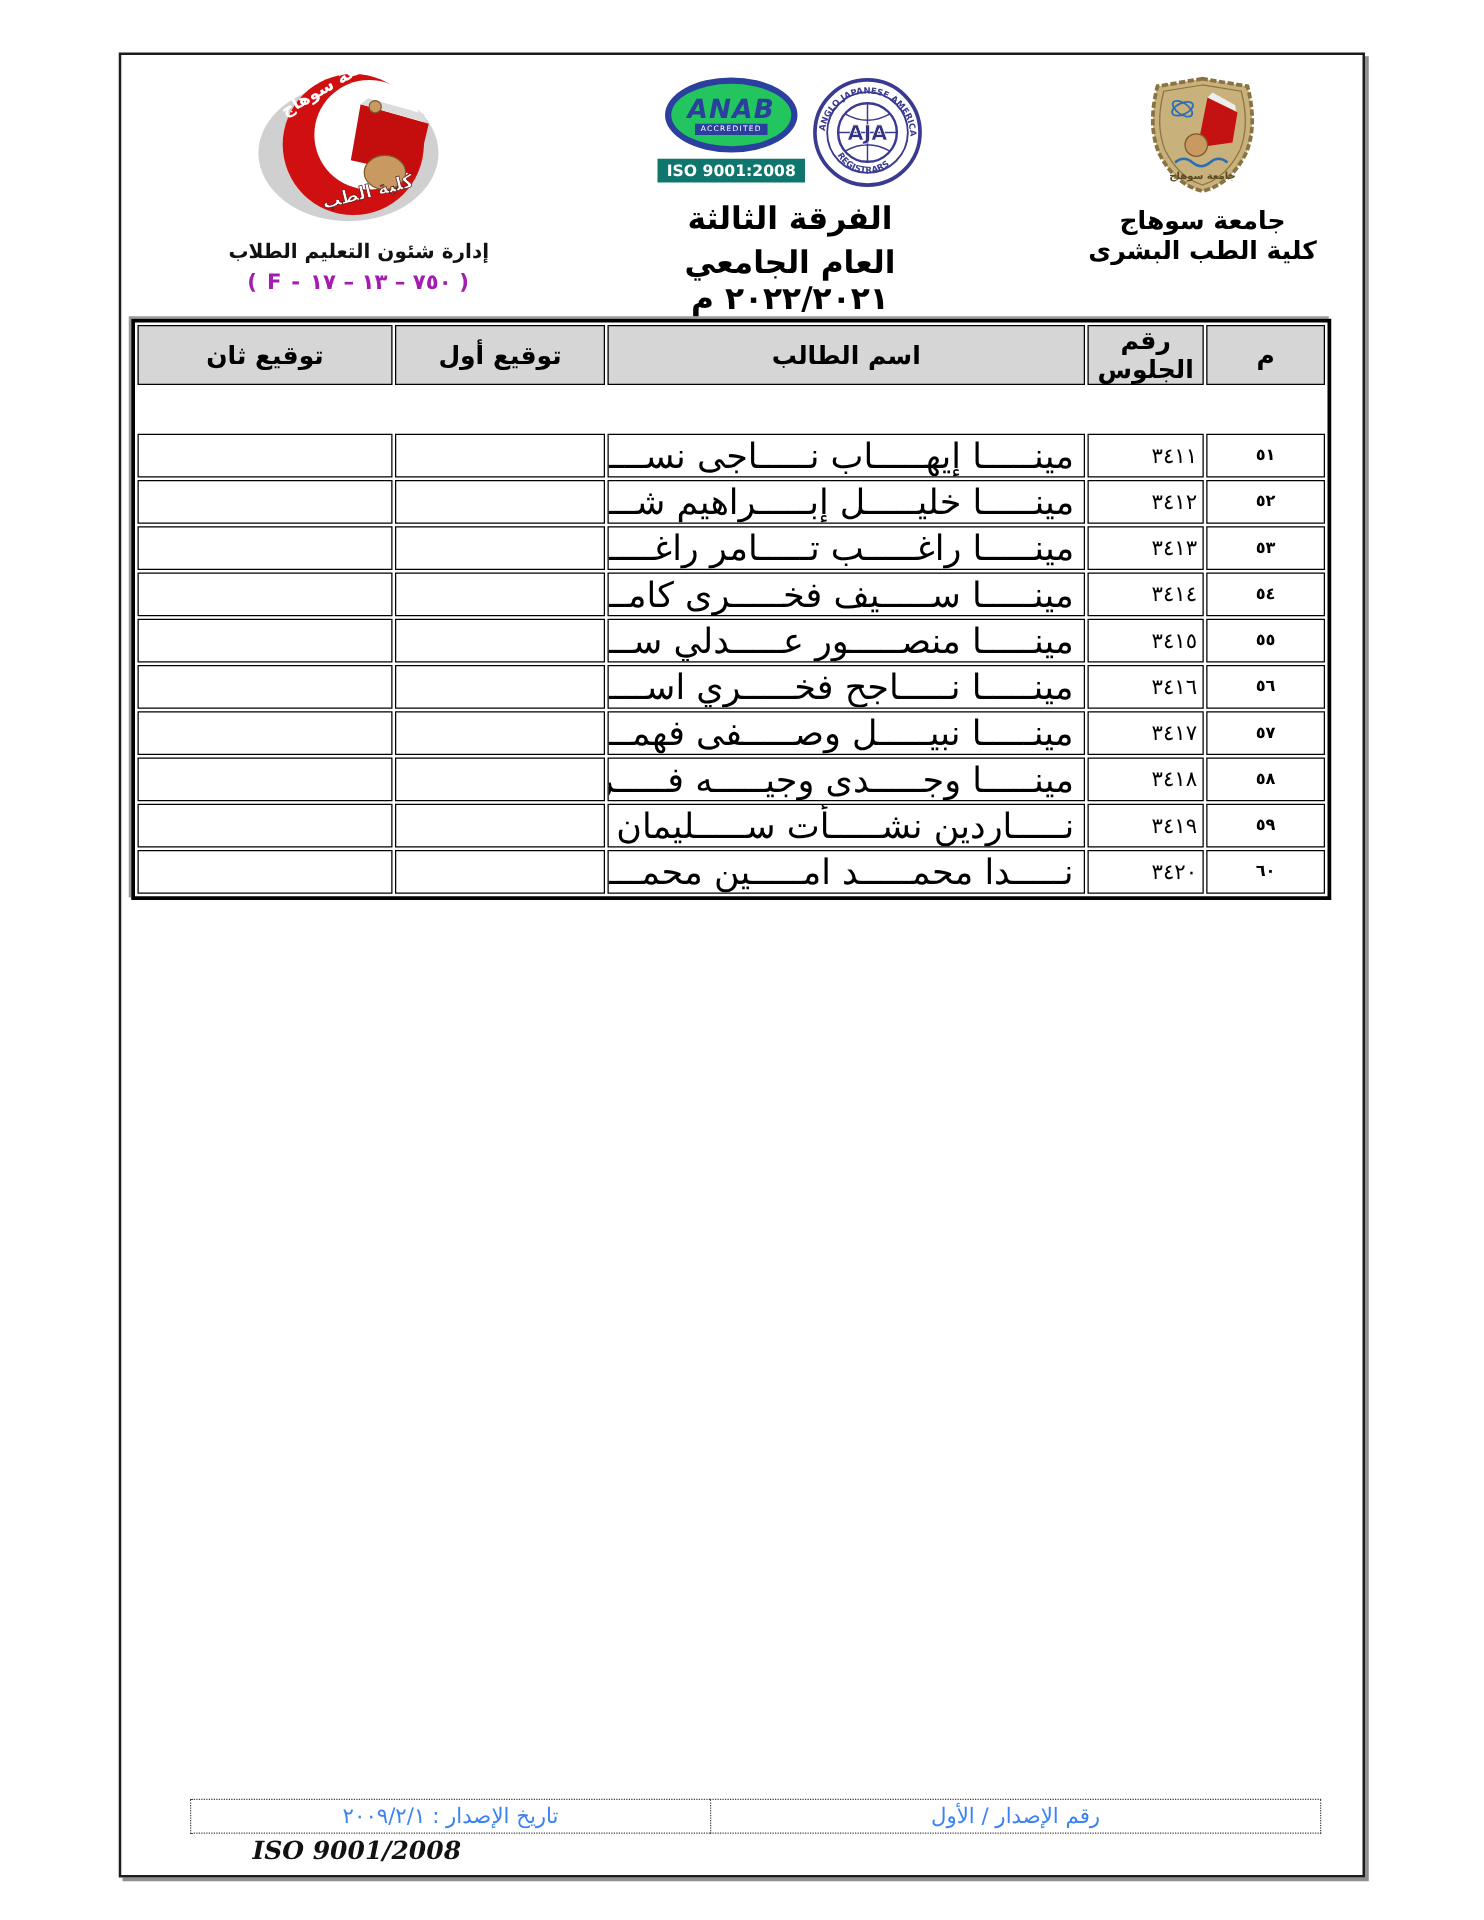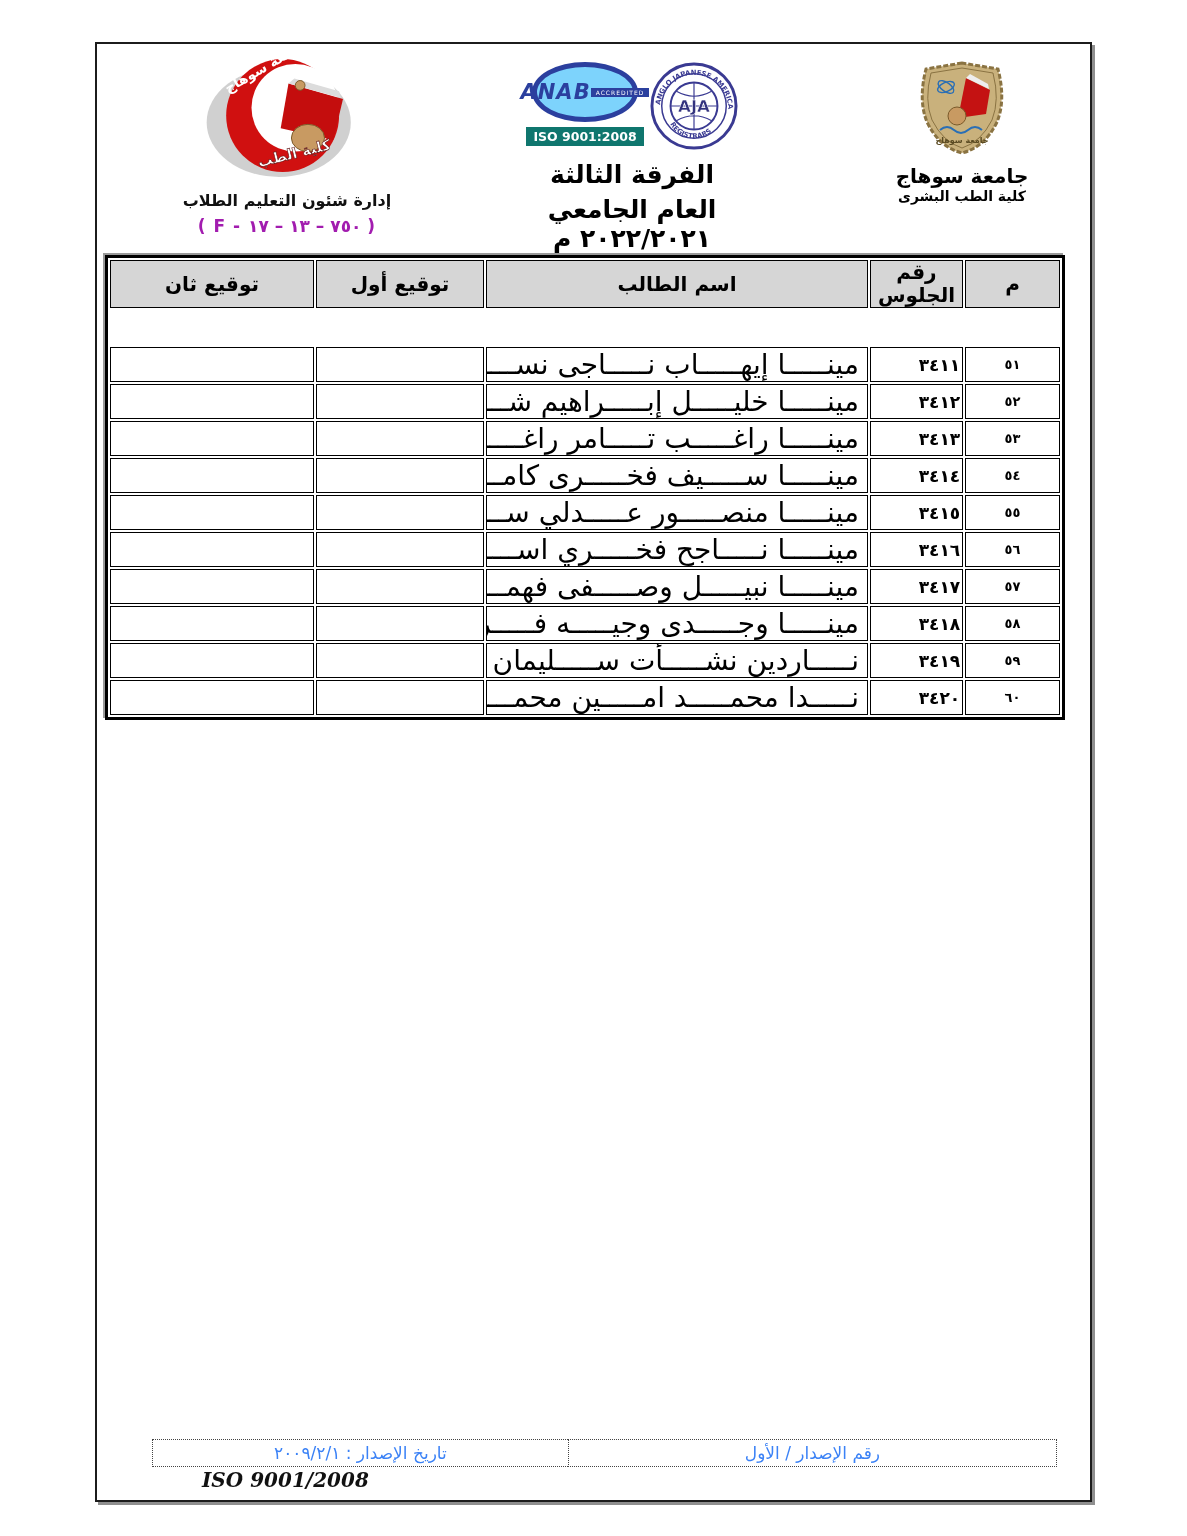--- a/index.html
+++ b/index.html
@@ -17,49 +17,49 @@
   .hdr-right { position:absolute; left:750px; top:16px; width:230px; text-align:center; }
 
   .dept-line { font-size:16px; font-weight:bold; color:#111; margin-top:6px; direction:rtl; }
   .code-line { font-size:17px; font-weight:bold; color:#a21caf; margin-top:6px; letter-spacing:1px; }
 
   .logo-row { display:flex; justify-content:center; align-items:flex-start; gap:6px; }
 
   .anab { display:flex; flex-direction:column; align-items:center; }
   .anab-oval {
     width:106px; height:60px; border:5px solid #2b3f9e; border-radius:50%;
-    display:flex; flex-direction:row; align-items:center; justify-content:center; background:#7dd3fc;
+    display:flex; flex-direction:column; align-items:center; justify-content:center; background:#22c55e;
   }
   .anab-word { color:#2b3f9e; font-weight:bold; font-style:italic; font-size:21px; letter-spacing:1px; line-height:1; }
   .anab-accredited { background:#2b3f9e; color:#fff; font-size:6px; letter-spacing:1px; padding:1px 5px; margin-top:1px; }
   .anab-iso { background:#0f766e; color:#fff; font-weight:bold; font-size:12.5px; padding:2px 7px; margin-top:5px; }
 
   .grade-title { font-size:25px; font-weight:bold; color:#000; margin-top:10px; direction:rtl; }
   .year-title  { font-size:25px; font-weight:bold; color:#000; margin-top:6px; direction:rtl; letter-spacing:1px; }
 
   .uni-line     { font-size:20px; font-weight:bold; color:#000; margin-top:4px; direction:rtl; }
-  .faculty-line { font-size:14px; font-weight:bold; color:#000; direction:rtl; }
+  .faculty-line { font-size:20px; font-weight:bold; color:#000; direction:rtl; }
 
   
   table.students {
     position:absolute; left:8px; top:211px;
     direction:rtl; border-collapse:separate; border-spacing:2px;
     border:3px solid #000; background:#fff;
     box-shadow:-2px -2px 0 #9a9a9a;
     table-layout:fixed; width:958px;
   }
   table.students th, table.students td { border:1px solid #000; }
   table.students thead th {
     background:#d6d6d6; height:48px; font-weight:bold; font-size:20px; color:#000;
     text-align:center; vertical-align:middle;
   }
   .seat-hdr { line-height:1.15; font-size:19px; }
   table.students tbody td { height:35px; background:#fff; text-align:center; vertical-align:middle; }
   td.cell-serial { font-weight:bold; font-size:13px; }
-  td.cell-seat   { font-weight:bold; font-size:17px; letter-spacing:5px;padding-left:46px; }
+  td.cell-seat   { font-weight:normal; font-size:17px; letter-spacing:5px;padding-left:46px; }
   td.cell-name   { font-weight:normal; font-size:28px; white-space:nowrap; overflow:hidden; padding:0 8px; }
   tr.hdr-divider td { border:0; background:#000; height:4px; padding:0; }
 
   
   table.footer-strip {
     position:absolute; left:55px; top:1395px; width:905px;
     direction:rtl; border-collapse:collapse;
     border:1px dotted #444;
   }
   table.footer-strip td {

